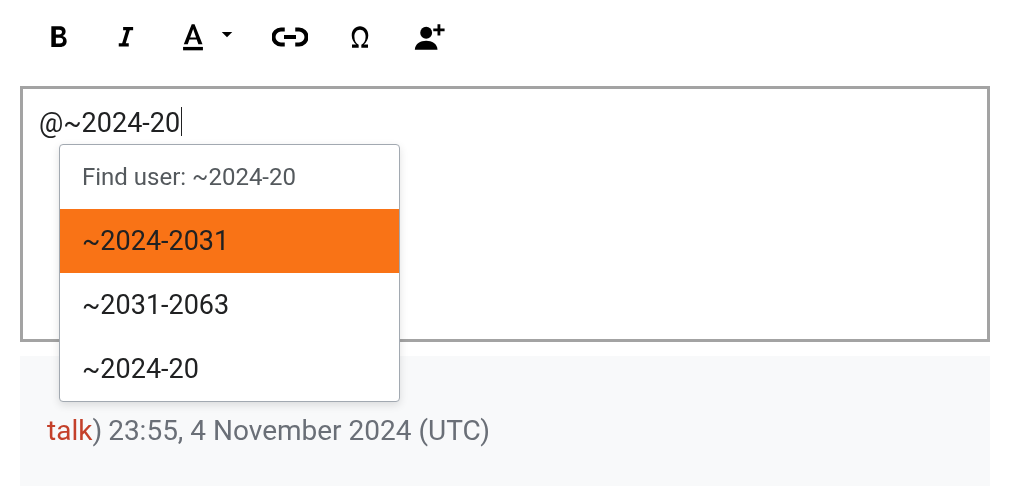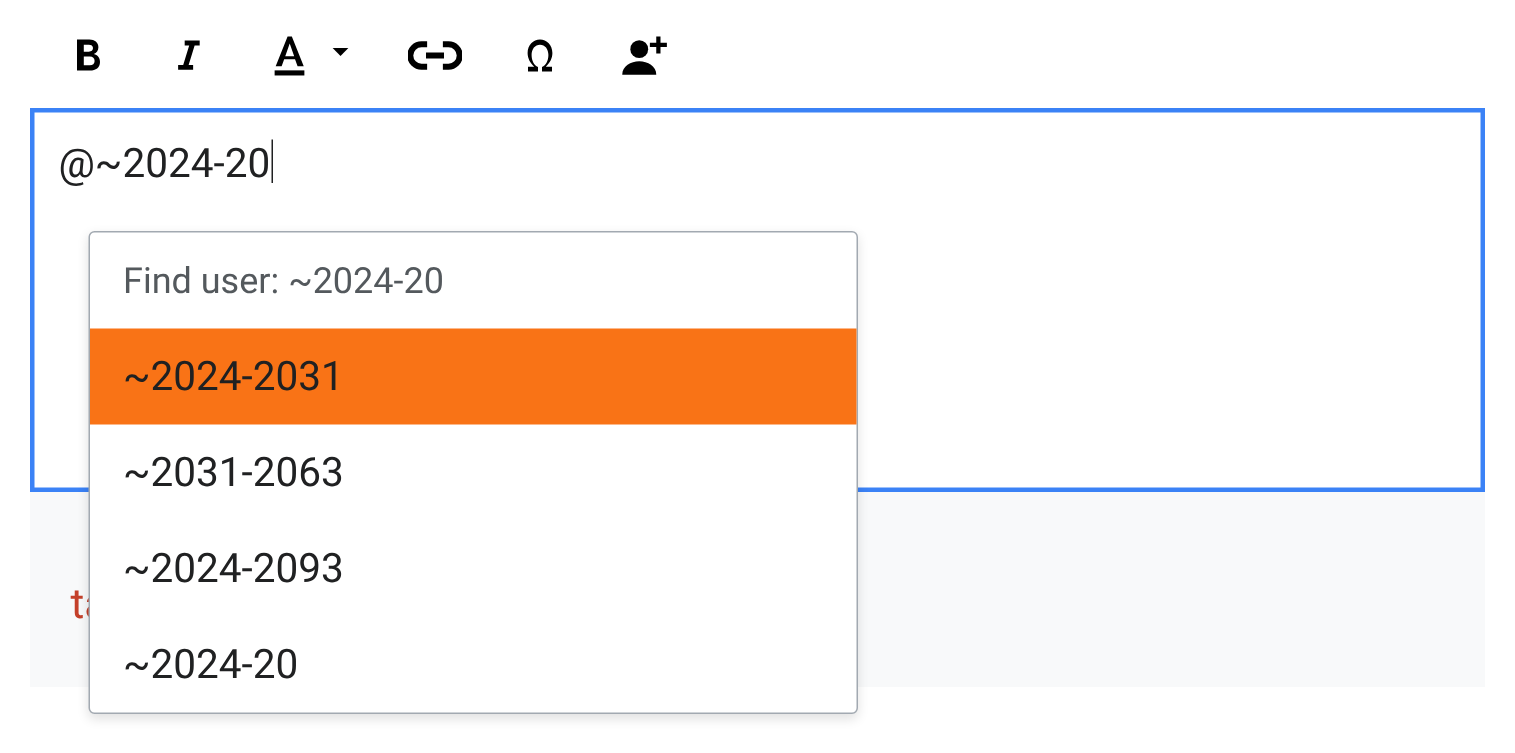--- a/index.html
+++ b/index.html
@@ -27,22 +27,22 @@
     display:inline-flex;
     align-items:center;
   }
   .tool-btn svg { display:block; }
   .style-group {
     display:inline-flex;
     align-items:center;
     gap:8px;
   }
   .editor-frame {
-    margin:0 20px;
-    border:3px solid #3b82f6;
+    margin:14px 20px;
+    border:3px solid #a3a3a3;
     height:256px;
     background:#fff;
     position:relative;
   }
   .editor-content {
     padding:18px 16px;
     font-size:27px;
     color:#202122;
     font-family: inherit;
   }
@@ -66,22 +66,22 @@
   .footer .line1 { height:40px; }
   .footer .line2 { display:flex; align-items:center; gap:0; color:#54595d; }
   .footer .talk  { color:#c4402a; }
   .footer .ts    { color:#6a6f77; margin-left:6px; }
   .footer .bracket { color:#6a6f77; }
   .footer .talkpad { margin-left:-3px; }
 
   .suggest {
     position:absolute;
     left:59px;
-    top:154px;
-    width:513px;
+    top:144px;
+    width:341px;
     background:#fff;
     border:1px solid #a2a9b1;
     border-radius:4px;
     box-shadow:0 3px 8px rgba(0,0,0,.12);
     z-index:50;
   }
   .suggest-header {
     padding:18px 22px 18px 22px;
     font-size:24px;
     color:#54595d;
@@ -168,16 +168,15 @@
   </div>
 </div>
 
 <div class="suggest">
   <div class="suggest-header">
     <span>Find user: </span><span>~2024-20</span>
   </div>
   <div id="suggest-list">
       <div class="suggest-item highlight">~2024-2031</div>
       <div class="suggest-item">~2031-2063</div>
-      <div class="suggest-item">~2024-2093</div>
       <div class="suggest-item">~2024-20</div>
     </div>
 </div>
 
 </body></html>

